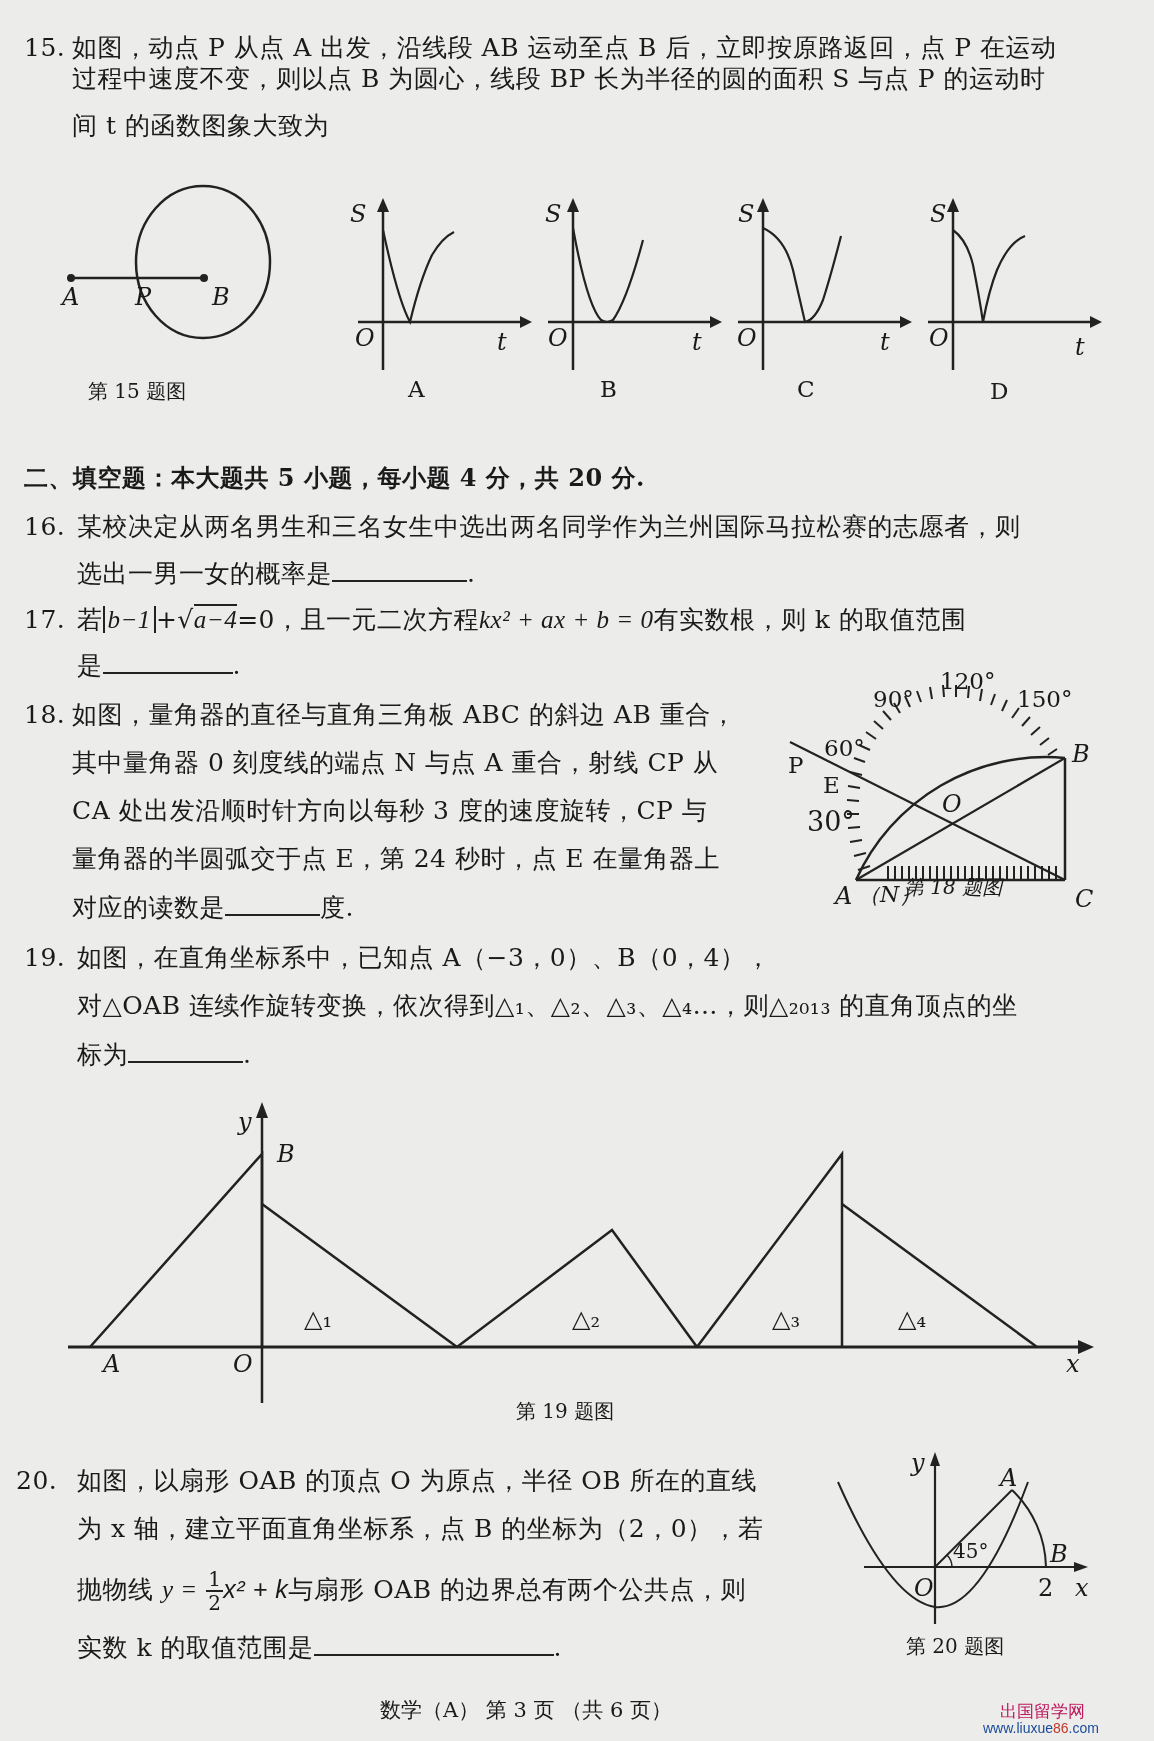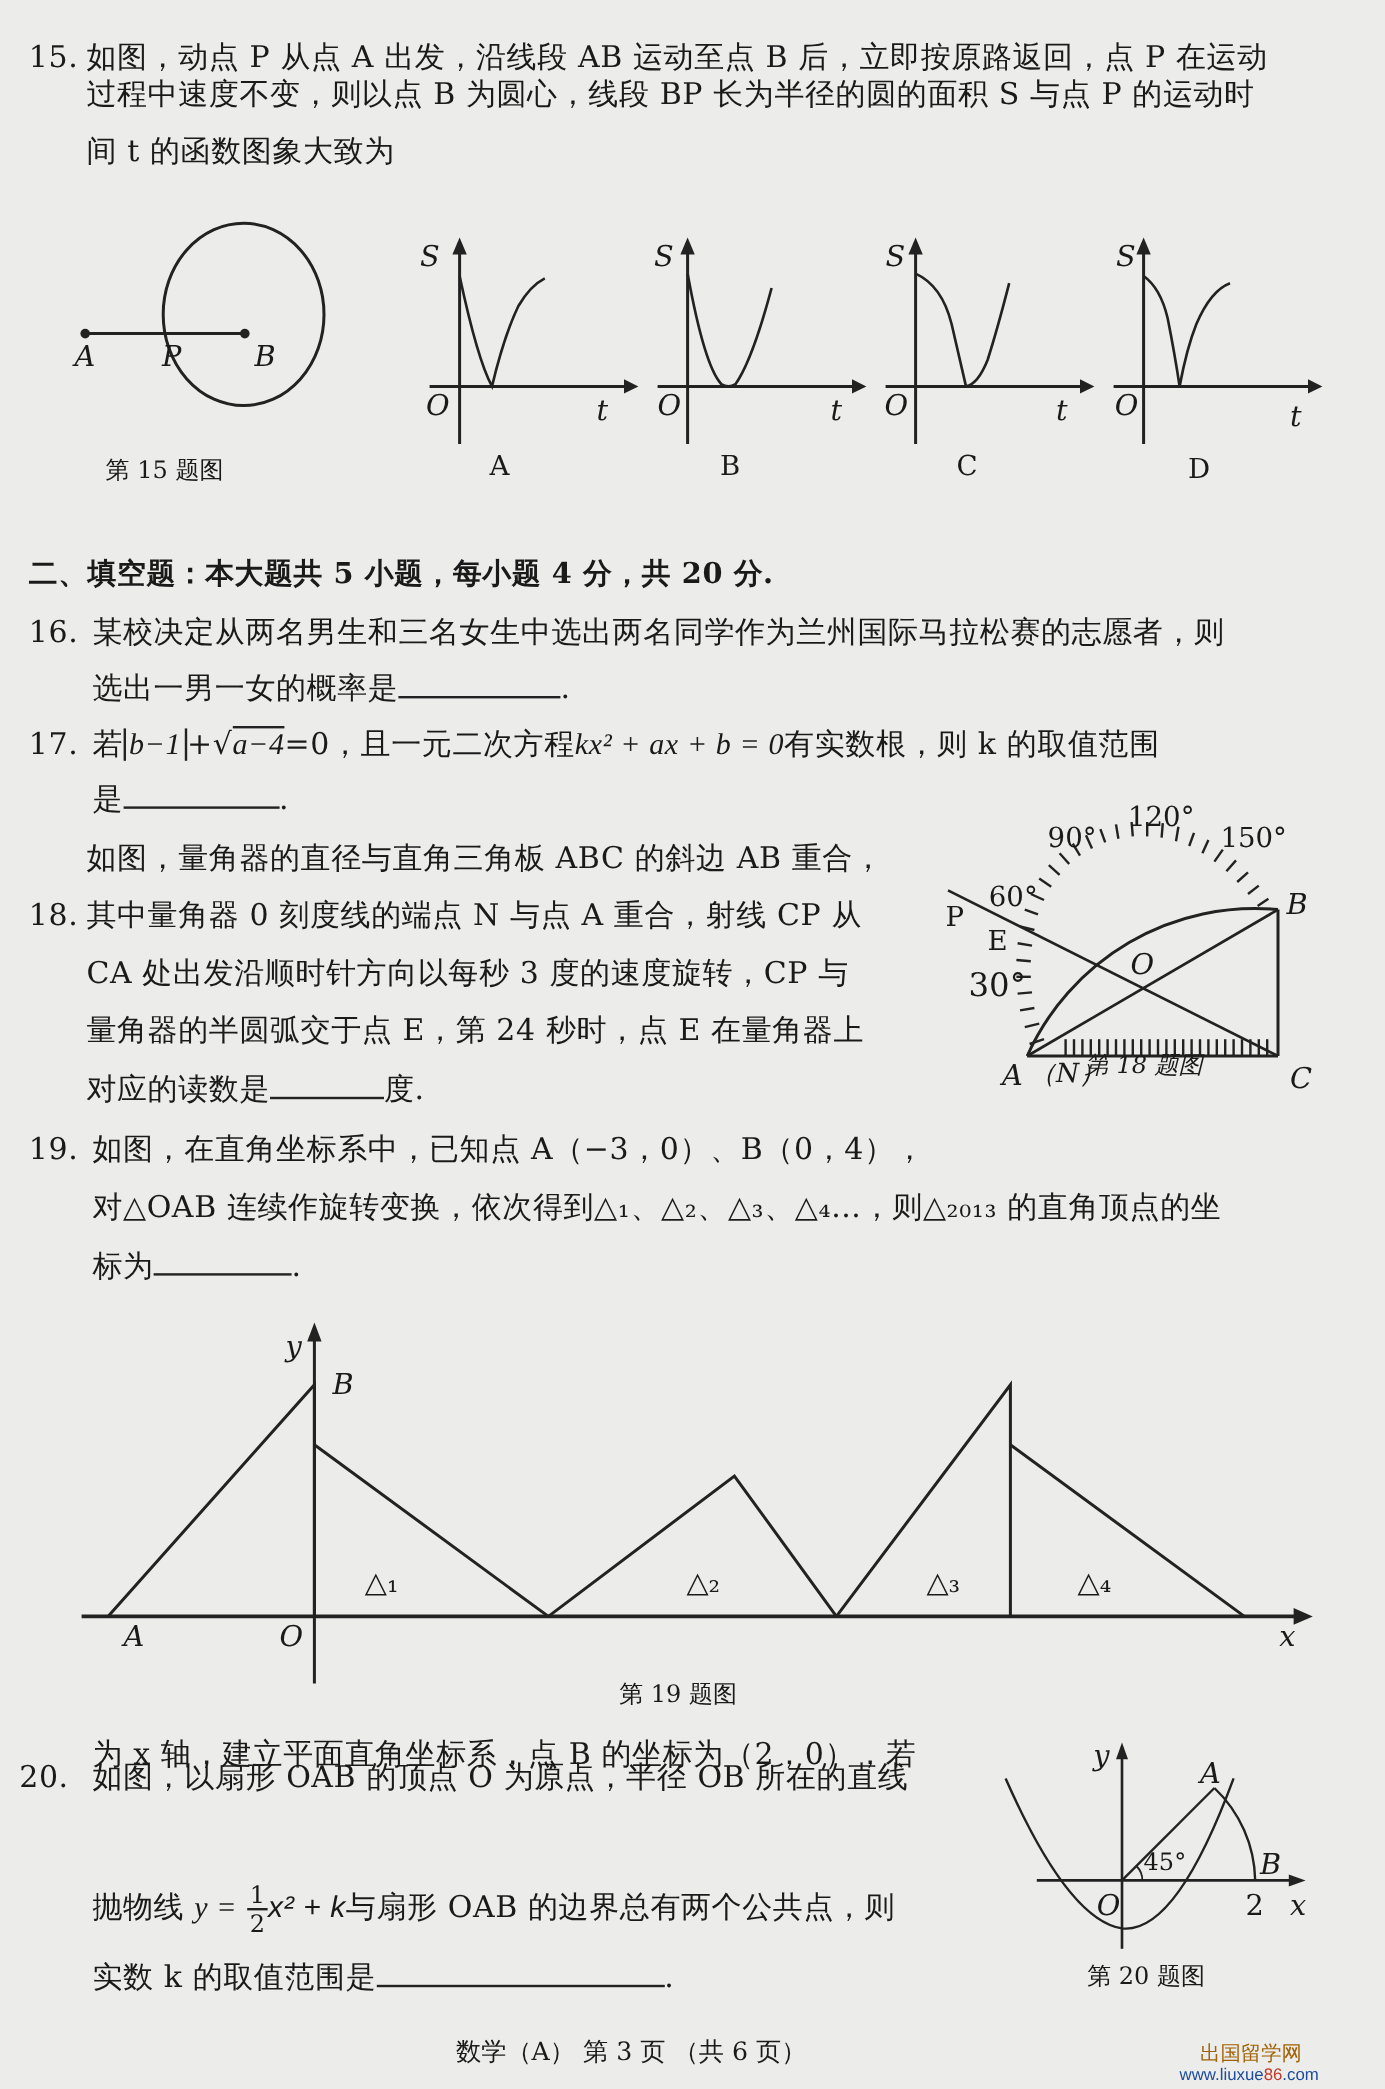--- a/index.html
+++ b/index.html
@@ -8,21 +8,21 @@
     background:#ececea;
     font-family:"DejaVu Serif", "Liberation Serif", serif;
     color:#1a1a1a;
   }
   .line { position:absolute; font-size:25px; line-height:30px; white-space:nowrap; letter-spacing:0.5px; }
   .bold { font-weight:bold; }
   .cap { position:absolute; font-size:20px; white-space:nowrap; }
   .blank { display:inline-block; border-bottom:2px solid #222; height:22px; vertical-align:baseline; }
   svg { position:absolute; overflow:visible; }
   .footer { position:absolute; font-size:21px; white-space:nowrap; }
-  .wm1 { position:absolute; font-family:"Liberation Sans", sans-serif; font-size:17px; color:#a16207;text-align:right; }
+  .wm1 { position:absolute; font-family:"Liberation Sans", sans-serif; font-size:17px; color:#be185d;text-align:right; }
   .wm2 { position:absolute; font-family:"Liberation Sans", sans-serif; font-size:14px; color:#1b4b9a; }
   .wm2 span { color:#c0392b; }
 </style>
 </head>
 <body>
 
 <div class="line" style="left:24px;top:33px;">15.</div>
 <div class="line" style="left:72px;top:33px;">如图，动点 P 从点 A 出发，沿线段 AB 运动至点 B 后，立即按原路返回，点 P 在运动</div>
 <div class="line" style="left:72px;top:64px;">过程中速度不变，则以点 B 为圆心，线段 BP 长为半径的圆的面积 S 与点 P 的运动时</div>
 <div class="line" style="left:72px;top:111px;">间 t 的函数图象大致为</div>
@@ -95,21 +95,21 @@
 </div>
 
 <div class="line" style="left:24px;top:605px;">17.</div>
 <div class="line" style="left:77px;top:605px;">
   <span>若</span><span style="border-left:2px solid #222;border-right:2px solid #222;padding:0 3px;font-style:italic;font-family:'Liberation Serif',serif;">b−1</span><span>+</span><span>√</span><span style="border-top:2px solid #222;font-style:italic;font-family:'Liberation Serif',serif;">a−4</span><span>=0，且一元二次方程</span><span style="font-style:italic;font-family:'Liberation Serif',serif;">kx² + ax + b = 0</span><span>有实数根，则 k 的取值范围</span>
 </div>
 <div class="line" style="left:77px;top:650px;">
   <span>是</span><span class="blank" style="width:130px;"></span><span>.</span>
 </div>
 
-<div class="line" style="left:24px;top:700px;margin-top:48px;">18.</div>
+<div class="line" style="left:24px;top:700px;">18.</div>
 <div class="line" style="left:72px;top:700px;">如图，量角器的直径与直角三角板 ABC 的斜边 AB 重合，</div>
 <div class="line" style="left:72px;top:748px;text-align:center;">其中量角器 0 刻度线的端点 N 与点 A 重合，射线 CP 从</div>
 <div class="line" style="left:72px;top:796px;">CA 处出发沿顺时针方向以每秒 3 度的速度旋转，CP 与</div>
 <div class="line" style="left:72px;top:844px;">量角器的半圆弧交于点 E，第 24 秒时，点 E 在量角器上</div>
 <div class="line" style="left:72px;top:892px;">
   <span>对应的读数是</span><span class="blank" style="width:95px;"></span><span>度.</span>
 </div>
 
 <svg style="left:770px;top:660px;" width="384" height="290">
 
@@ -225,21 +225,21 @@
 <div class="cap" style="left:233px;top:1350px;font-style:italic;font-size:24px;">O</div>
 <div class="cap" style="left:1066px;top:1350px;font-style:italic;font-size:24px;">x</div>
 <div class="cap" style="left:304px;top:1305px;font-size:24px;">△₁</div>
 <div class="cap" style="left:572px;top:1305px;font-size:24px;">△₂</div>
 <div class="cap" style="left:772px;top:1305px;font-size:24px;">△₃</div>
 <div class="cap" style="left:898px;top:1305px;font-size:24px;">△₄</div>
 <div class="cap" style="left:516px;top:1398px;">第 19 题图</div>
 
 <div class="line" style="left:16px;top:1466px;">20.</div>
 <div class="line" style="left:77px;top:1466px;">如图，以扇形 OAB 的顶点 O 为原点，半径 OB 所在的直线</div>
-<div class="line" style="left:77px;top:1447px;">为 x 轴，建立平面直角坐标系，点 B 的坐标为（2，0），若</div>
+<div class="line" style="left:77px;top:1514px;">为 x 轴，建立平面直角坐标系，点 B 的坐标为（2，0），若</div>
 <div class="line" style="left:77px;top:1568px;">
   <span>抛物线</span>
   <span style="font-style:italic;font-family:'Liberation Serif',serif;">y =</span>
   <span style="display:inline-block;vertical-align:middle;text-align:center;font-size:20px;line-height:22px;">
     <span style="display:block;border-bottom:2px solid #222;padding:0 2px;">1</span>
     <span style="display:block;">2</span>
   </span><span style="font-style:italic;font-family:Liberation Sans, sans-serif;">x² + k</span><span>与扇形 OAB 的边界总有两个公共点，则</span>
 </div>
 <div class="line" style="left:77px;top:1632px;">
   <span>实数 k 的取值范围是</span><span class="blank" style="width:240px;"></span><span>.</span>

